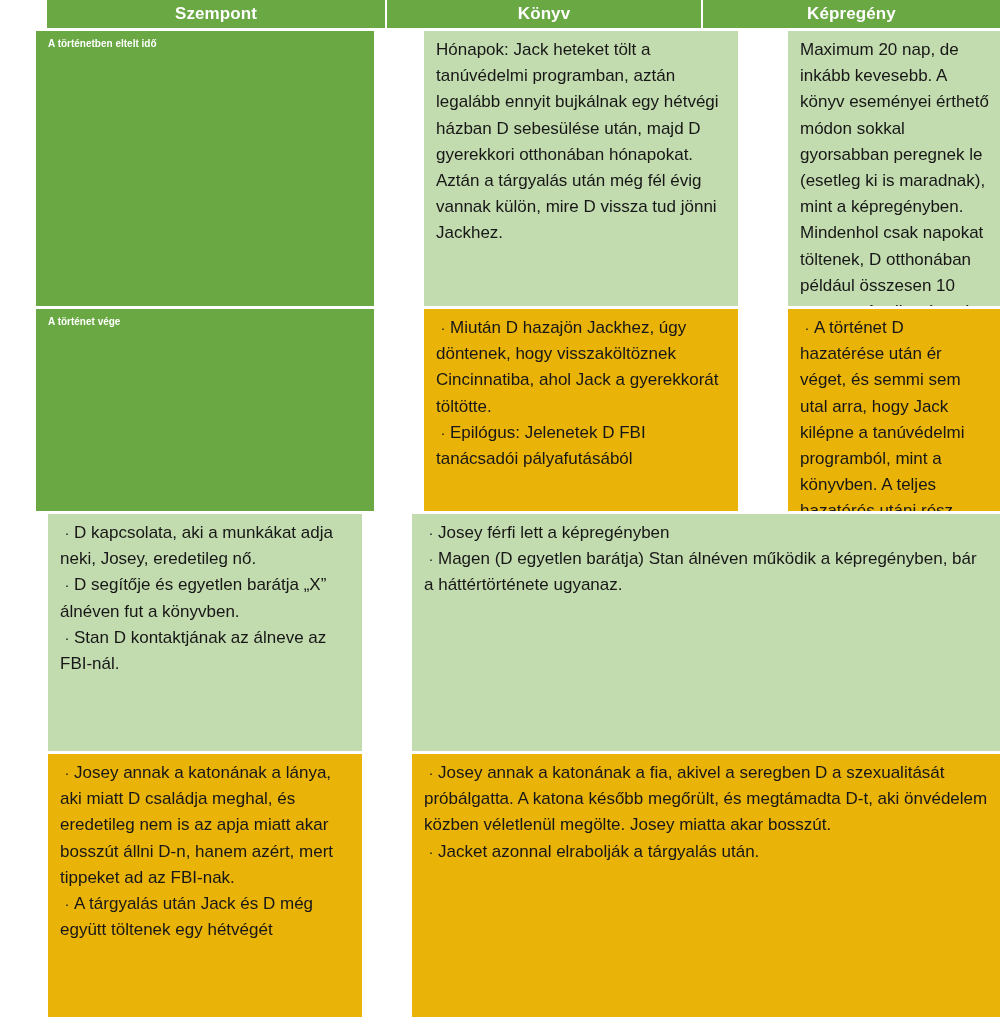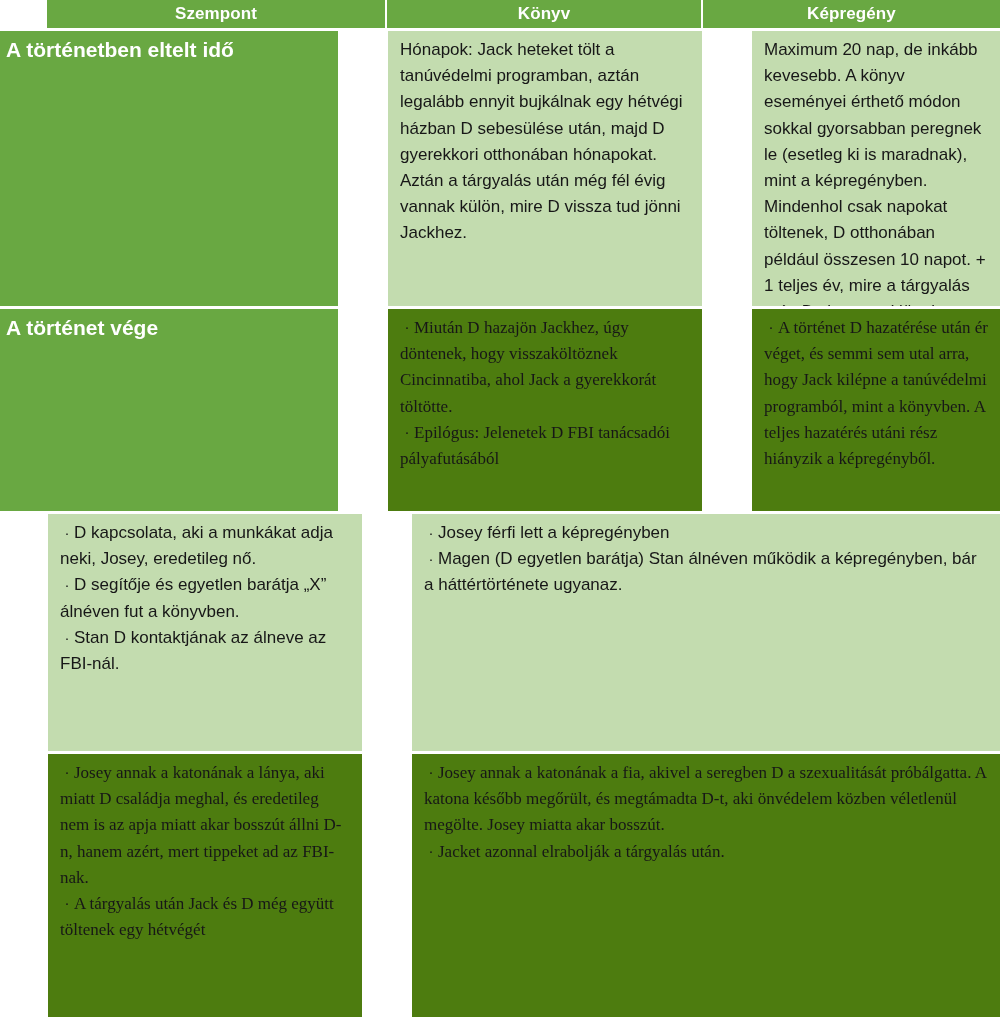--- a/index.html
+++ b/index.html
@@ -54,40 +54,41 @@
   .body-row {
     border-top: 3px solid #ffffff;
     box-sizing: border-box;
   }
 
   .label-cell {
     box-sizing: border-box;
     background: #69a842;
     color: #ffffff;
     font-weight: bold;
-    font-size: 21px;
-    padding: 7px 0 0 6px;
+    font-size: 10px;
+    padding: 7px 0 0 12px;
     border-right: 2px solid #ffffff;
     overflow: hidden;
+    margin-left: 36px;
   }
 
   .content-cell {
     box-sizing: border-box;
     color: #171717;
     font-size: 17px;
     line-height: 26.2px;
     padding: 6px 10px 4px 12px;
     border-right: 2px solid #ffffff;
     overflow: hidden;
     margin-left: 48px;
   }
   .content-cell:last-child { border-right: none; }
 
   .shade-dark  { background: #c3dcaf; }
-  .shade-light { background: #4d7c0f; font-family: Liberation Serif, serif; }
+  .shade-light { background: #eab308; }
 
   .para { margin: 0; }
 
   .bullet-list {
     margin: 0;
     padding: 0;
     list-style: none;
   }
   .bullet-list li {
     margin: 0;

